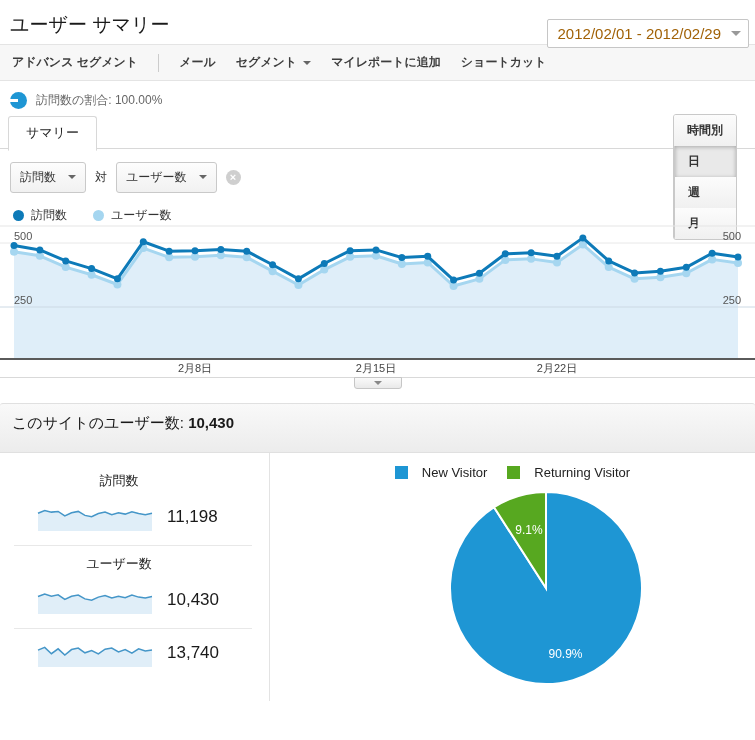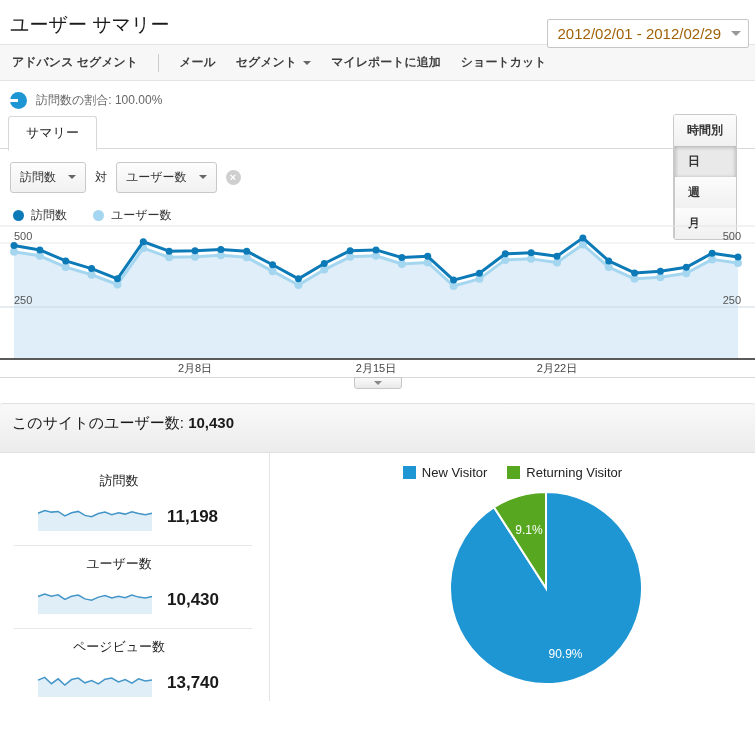--- a/index.html
+++ b/index.html
@@ -47,24 +47,24 @@
   .tri-down { width:0; height:0; border-left:4px solid transparent; border-right:4px solid transparent; border-top:4px solid #888; }
   
   .section-header { margin-top:9px; background:linear-gradient(#f9f9f9,#ececec); border-top:1px solid #e0e0e0; border-bottom:1px solid #e0e0e0; border-radius:3px 3px 0 0; padding:10px 12px; font-size:15px; color:#1a1a1a; height:50px; }
   .section-header b { font-weight:bold; }
   .bottom { display:flex; height:248px; }
   .metrics-col { width:270px; border-right:1px solid #e3e3e3; padding:10px 0 0 14px; }
   .metric-card { width:238px; padding:9px 0 13px; border-bottom:1px solid #e8e8e8; }
   .metric-card:last-child { border-bottom:none; }
   .metric-label { text-align:center; font-size:13px; color:#222; margin-bottom:12px; width:210px; }
   .metric-row { display:flex; align-items:center; gap:13px; padding-left:22px; }
-  .metric-value { font-size:17px; font-weight:bold; color:#1a1a1a; }
+  .metric-value { font-size:17px; font-weight:normal; color:#1a1a1a; }
   .pie-col { flex:1; padding-top:4px; }
   .pie-legend { display:flex; justify-content:center; align-items:center; gap:20px; font-size:13px; color:#222; height:22px; margin-top:4px; }
-  .pie-legend-item { display:flex; align-items:center; gap:6px; }
+  .pie-legend-item { display:flex; align-items:center; gap:14px; }
   .sq { width:13px; height:13px; display:inline-block; }
 </style>
 </head>
 <body>
 
 <div class="header">
   <div class="page-title">ユーザー サマリー</div>
   <div class="date-range">
     <span>2012/02/01 - 2012/02/29</span>
     <span class="caret-down"></span>
@@ -233,21 +233,20 @@
       <div class="metric-label">ユーザー数</div>
       <div class="metric-row">
         <svg class="spark" width="118" height="30">
             <path d="M2,11.56 L8.705882352941178,9.040000000000001 L15.411764705882353,11.2 L22.11764705882353,9.759999999999998 L28.823529411764707,14.440000000000001 L35.529411764705884,11.2 L42.23529411764706,10.12 L48.94117647058823,13.9 L55.64705882352941,15.16 L62.35294117647059,12.1 L69.05882352941177,10.48 L75.76470588235294,13 L82.47058823529412,11.2 L89.17647058823529,12.64 L95.88235294117646,10.12 L102.58823529411765,12.1 L109.29411764705883,13 L116,11.56 L116,29 L2,29 Z" fill="#e0eef8"></path>
             <path d="M2,11.56 L8.705882352941178,9.040000000000001 L15.411764705882353,11.2 L22.11764705882353,9.759999999999998 L28.823529411764707,14.440000000000001 L35.529411764705884,11.2 L42.23529411764706,10.12 L48.94117647058823,13.9 L55.64705882352941,15.16 L62.35294117647059,12.1 L69.05882352941177,10.48 L75.76470588235294,13 L82.47058823529412,11.2 L89.17647058823529,12.64 L95.88235294117646,10.12 L102.58823529411765,12.1 L109.29411764705883,13 L116,11.56" fill="none" stroke="#4596c8" stroke-width="1.5"></path>
           </svg>
         <span class="metric-value">10,430</span>
       </div>
     </div>
     <div class="metric-card">
-      <div class="metric-label">ページビュー数</div>
       <div class="metric-row">
         <svg class="spark" width="118" height="30">
             <path d="M2,12.1 L8.705882352941178,9.4 L15.411764705882353,15.700000000000001 L22.11764705882353,10.84 L28.823529411764707,16.96 L35.529411764705884,11.56 L42.23529411764706,10.12 L48.94117647058823,14.799999999999999 L55.64705882352941,12.64 L62.35294117647059,15.879999999999999 L69.05882352941177,11.2 L75.76470588235294,10.12 L82.47058823529412,13.9 L89.17647058823529,11.56 L95.88235294117646,15.16 L102.58823529411765,10.84 L109.29411764705883,13 L116,11.919999999999998 L116,29 L2,29 Z" fill="#e0eef8"></path>
             <path d="M2,12.1 L8.705882352941178,9.4 L15.411764705882353,15.700000000000001 L22.11764705882353,10.84 L28.823529411764707,16.96 L35.529411764705884,11.56 L42.23529411764706,10.12 L48.94117647058823,14.799999999999999 L55.64705882352941,12.64 L62.35294117647059,15.879999999999999 L69.05882352941177,11.2 L75.76470588235294,10.12 L82.47058823529412,13.9 L89.17647058823529,11.56 L95.88235294117646,15.16 L102.58823529411765,10.84 L109.29411764705883,13 L116,11.919999999999998" fill="none" stroke="#4596c8" stroke-width="1.5"></path>
           </svg>
         <span class="metric-value">13,740</span>
       </div>
     </div>
   </div>
   <div class="pie-col">

